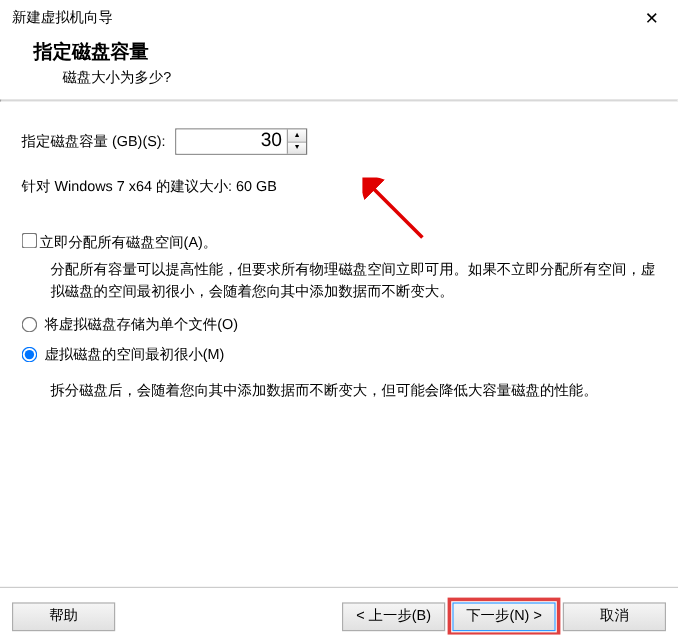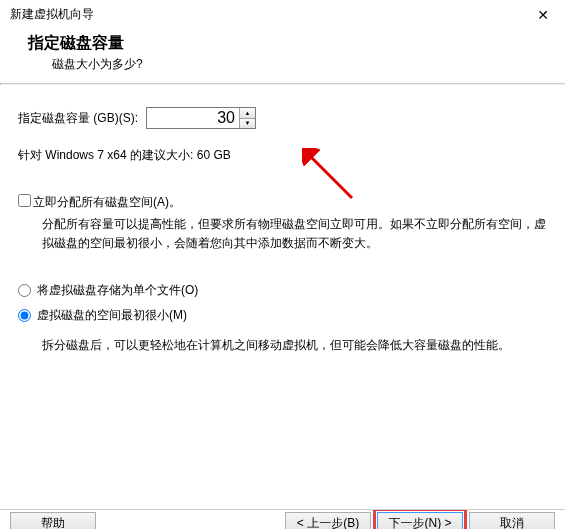--- a/index.html
+++ b/index.html
@@ -95,39 +95,39 @@
   input[type=checkbox], input[type=radio] {
     margin: 0;
     width: 13px;
     height: 13px;
   }
   .desc {
     padding: 4px 0 0 24px;
     line-height: 1.6;
   }
   .radio-group {
-    margin-top: 29px;
+    margin-top: 9px;
   }
   .radio-row {
     display: flex;
     align-items: center;
     gap: 6px;
     margin-bottom: 8px;
   }
   .footer {
     position: absolute;
     bottom: 0;
     left: 0;
     right: 0;
     border-top: 1px solid #ccc;
     padding: 8px 10px 0 10px;
     display: flex;
     justify-content: space-between;
     align-items: center;
-    height: 20px;
+    height: 40px;
     overflow: hidden;
   }
   .btn {
     min-width: 86px;
     height: 24px;
     border: 1px solid #adadad;
     background: linear-gradient(#f5f5f5, #e1e1e1);
     font-family: inherit;
     font-size: 12px;
     padding: 0 10px;
@@ -186,21 +186,21 @@
 
   <div class="radio-group">
     <div class="radio-row">
       <input type="radio" name="store" style="">
       <span>将虚拟磁盘存储为单个文件(O)</span>
     </div>
     <div class="radio-row">
       <input type="radio" name="store" checked="" style="">
       <span>虚拟磁盘的空间最初很小(M)</span>
     </div>
-    <div class="desc">拆分磁盘后，可以更轻松地在计算机之间移动虚拟机，但可能会降低大容量磁盘的性能。</div>
+    <div class="desc">拆分磁盘后，会随着您向其中添加数据而不断变大，但可能会降低大容量磁盘的性能。</div>
   </div>
 </div>
 
 <svg class="arrow" width="60" height="60">
   <defs>
     <marker id="ah" markerWidth="8" markerHeight="8" refX="2" refY="4" orient="auto">
       <polygon points="0 0, 8 4, 0 8" fill="#e00000"></polygon>
     </marker>
   </defs>
   <line x1="50" y1="50" x2="6" y2="6" stroke="#e00000" stroke-width="3" marker-end="url(#ah)"></line>

